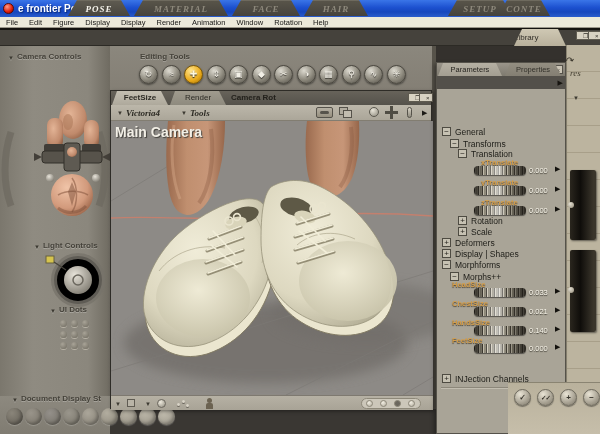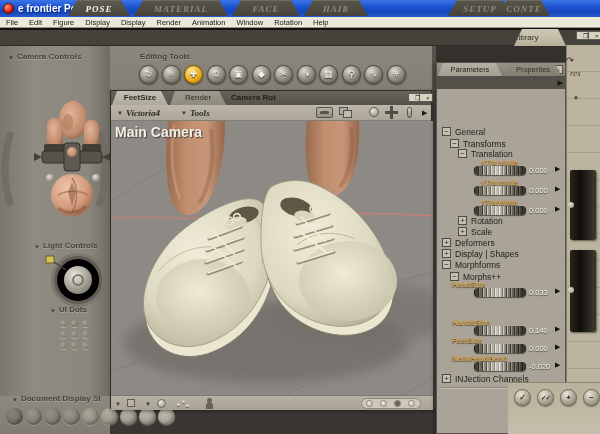--- a/index.html
+++ b/index.html
@@ -575,38 +575,38 @@
         <span class="tbox">−</span>
         <span class="blabel">Morphs++</span>
       </div>
 
       <div class="dialrow" style="top:191px">
         <span class="dlabel lb">HeadSize</span>
         <span class="dialbar"></span>
         <span class="dval">0.033</span>
         <span class="darr">▶</span>
       </div>
+      <div class="dialrow" style="top:210px">
+        <span class="dlabel lb">ChestSize</span>
+        <span class="dialbar"></span>
+        <span class="dval">0.021</span>
+        <span class="darr">▶</span>
+      </div>
       <div class="dialrow" style="top:229px">
         <span class="dlabel lb">HandsSize</span>
         <span class="dialbar"></span>
         <span class="dval">0.140</span>
         <span class="darr">▶</span>
       </div>
       <div class="dialrow" style="top:247px">
         <span class="dlabel lb">FeetSize</span>
         <span class="dialbar"></span>
         <span class="dval">0.000</span>
         <span class="darr">▶</span>
       </div>
-      <div class="dialrow" style="top:265px">
-        <span class="dlabel lb">NeckHeadBend</span>
-        <span class="dialbar"></span>
-        <span class="dval">-0.020</span>
-        <span class="darr">▶</span>
-      </div>
 
       <div class="branch ind0" style="top:284px">
         <span class="tbox">+</span>
         <span class="blabel">INJection Channels</span>
       </div>
       <div class="sep" style="top:298px"></div>
     </div>
   </div>
 
   <div class="lib-bottom">

